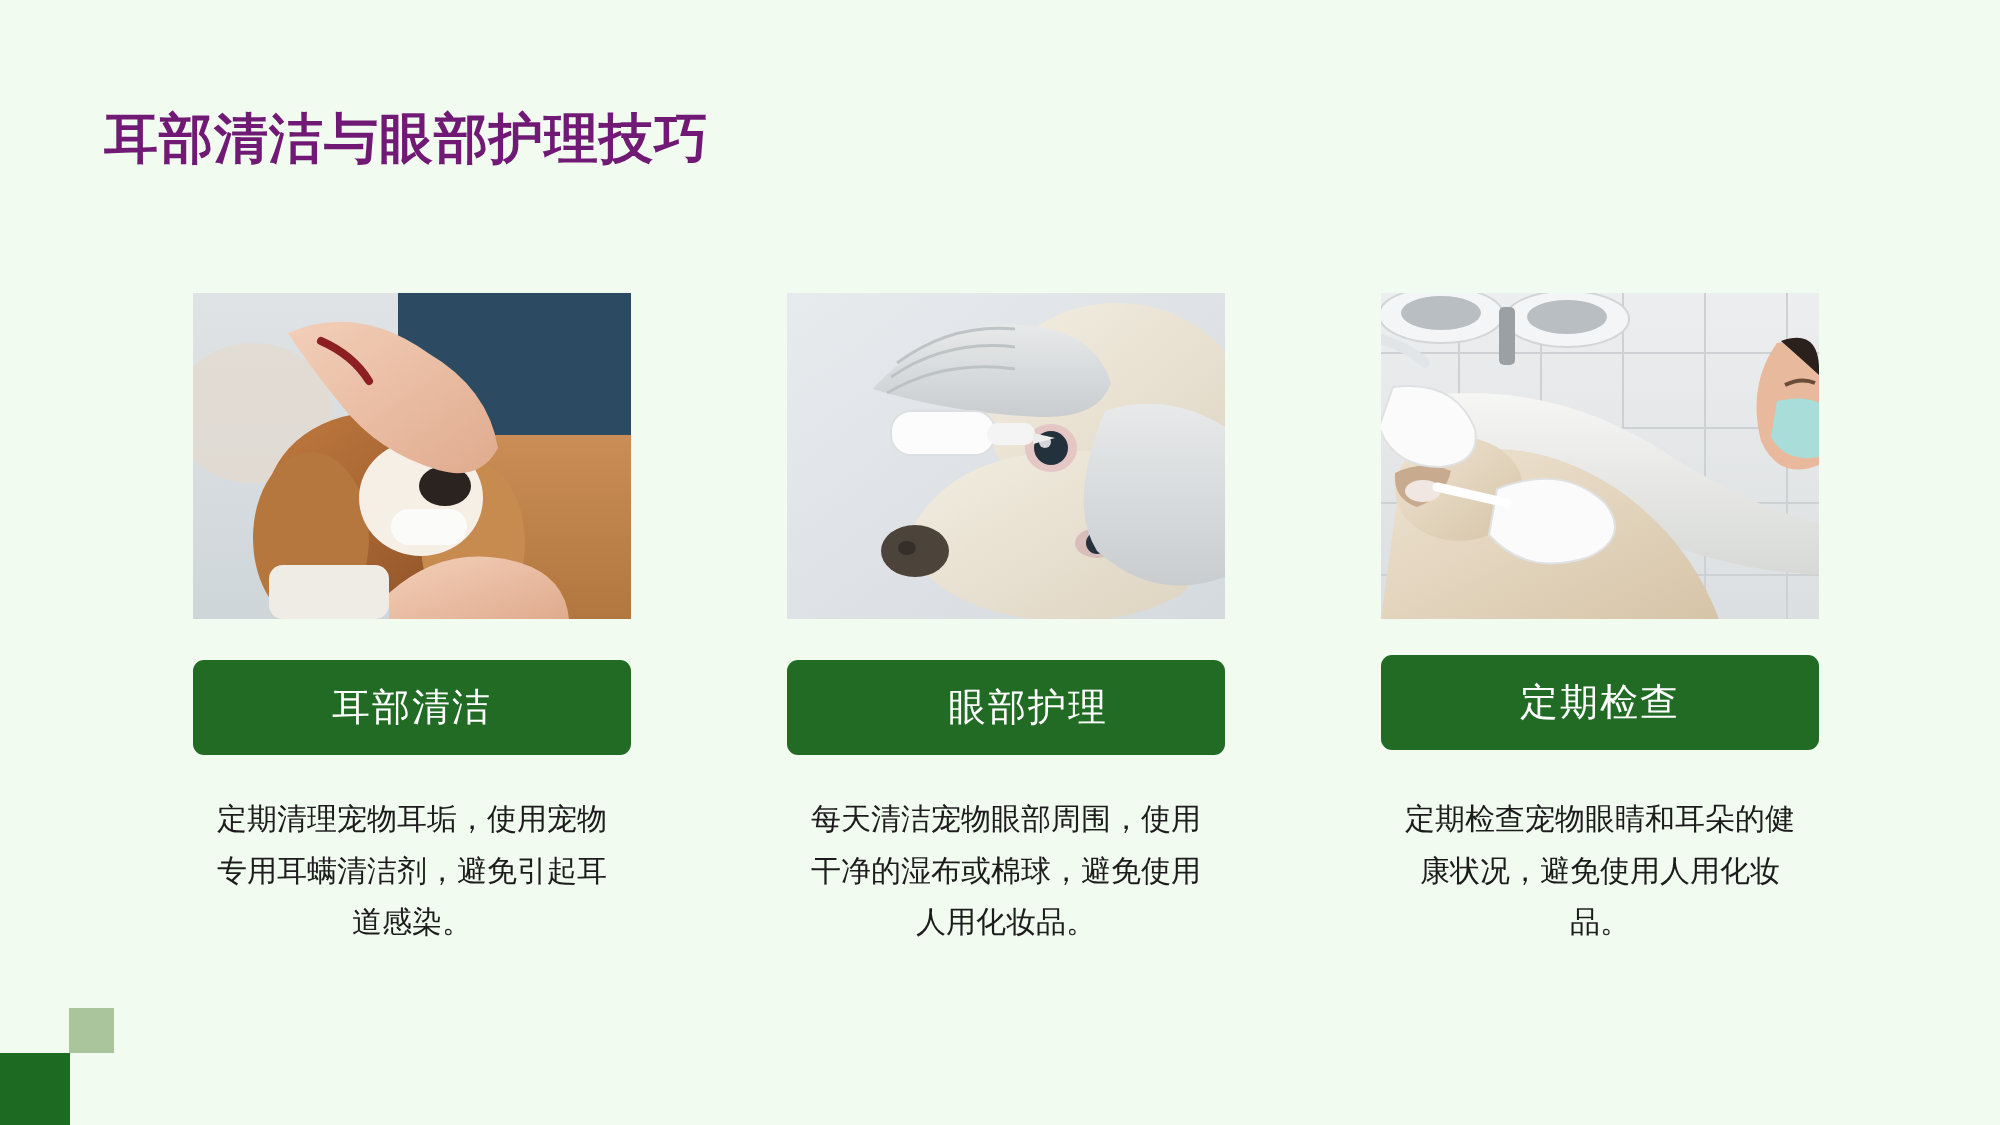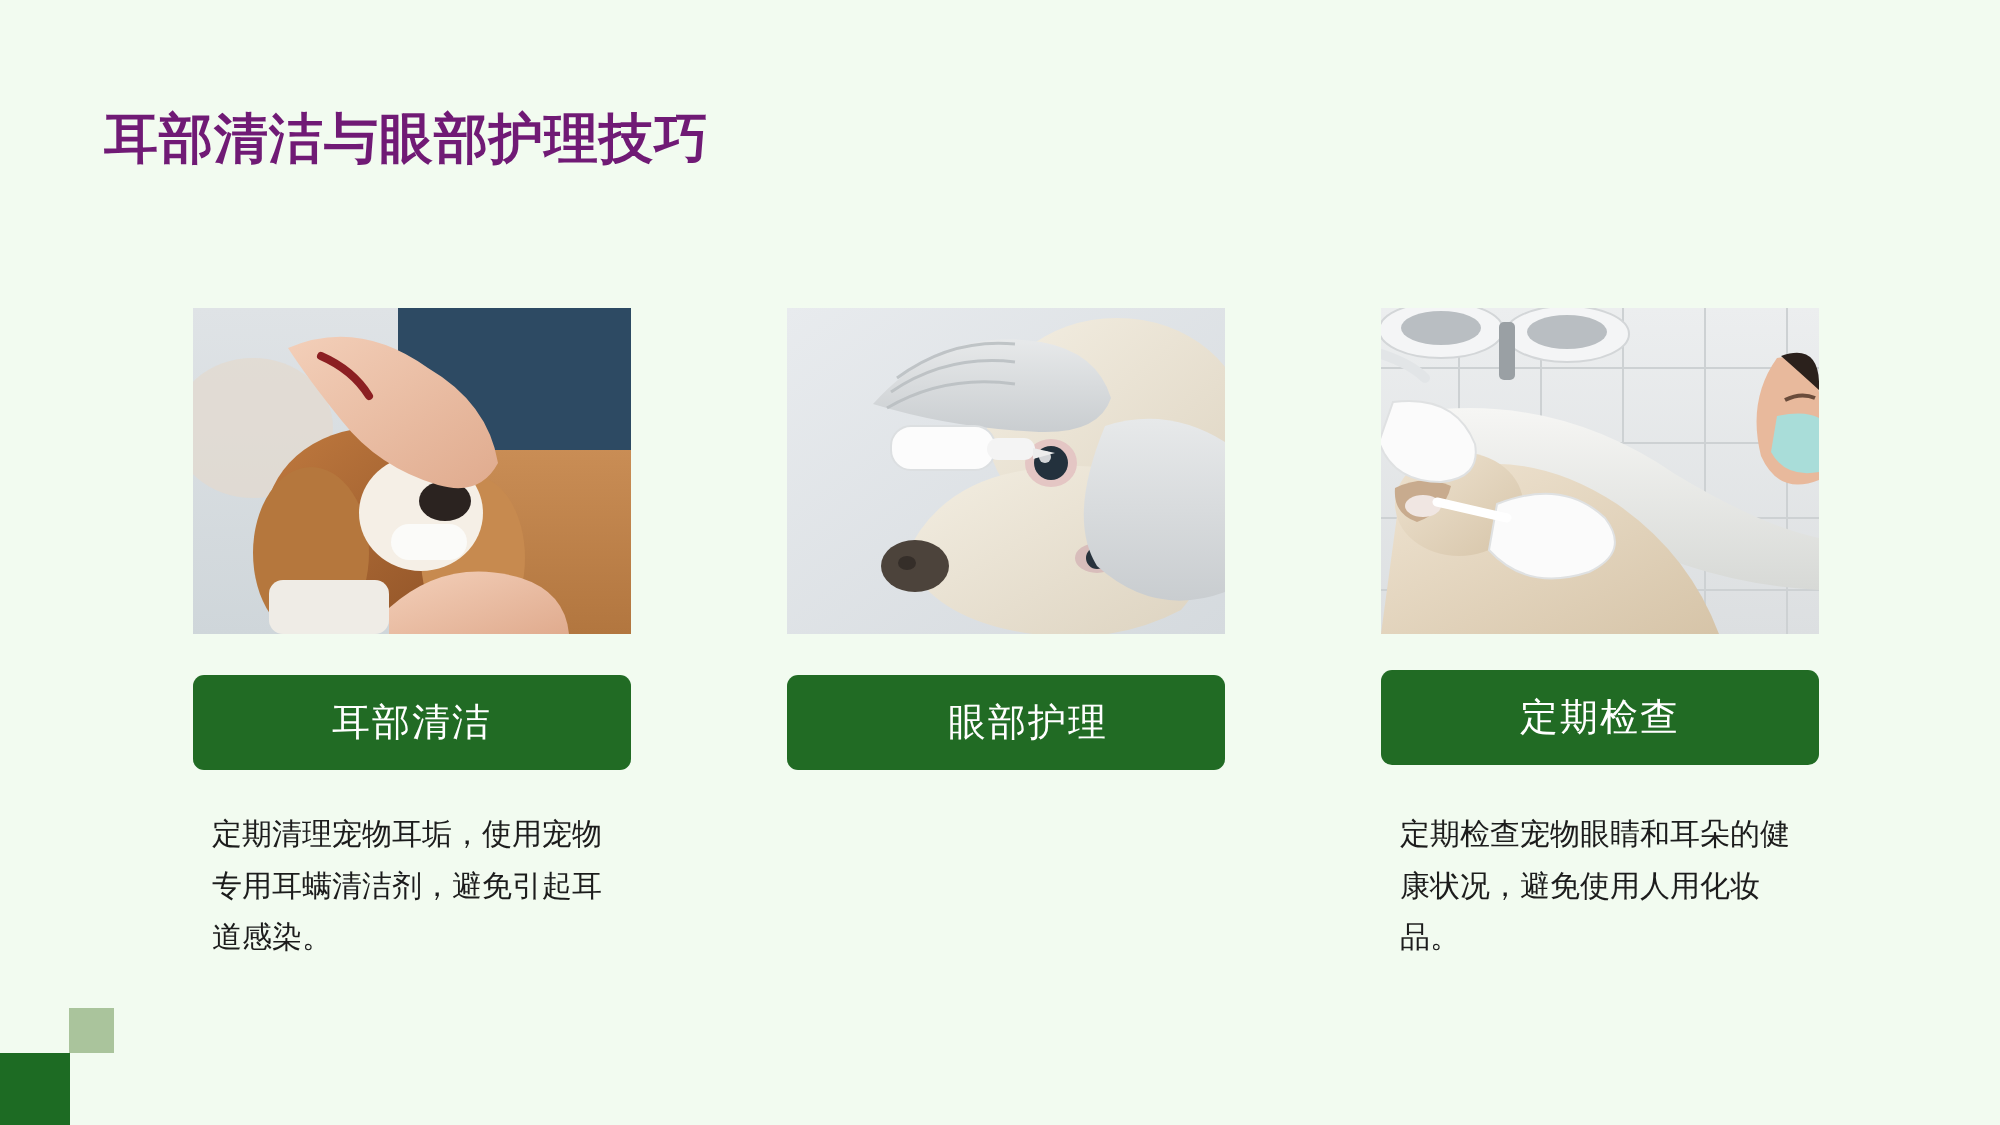--- a/index.html
+++ b/index.html
@@ -25,21 +25,21 @@
     color: #701a75;
     letter-spacing: 1px;
     white-space: nowrap;
     font-family: "Liberation Serif", "DejaVu Serif", serif;
   }
 
   
   .columns {
     position: absolute;
     left: 0;
-    top: 308px;
+    top: 293px;
     width: 2000px;
     height: 700px;
   }
   .card {
     position: absolute;
     top: 0;
     width: 438px;
   }
   .card.c0 { left: 193px; }
   .card.c1 { left: 787px; }
@@ -74,21 +74,21 @@
   
   .card.c0 .label-pill { margin-top: 41px; }
   .card.c1 .label-pill { margin-top: 41px; padding-left: 44px; }
   .card.c2 .label-pill { margin-top: 36px; text-align: center; }
 
   
   .desc {
     margin-top: 38px;
     width: 400px;
     margin-left: 19px;
-    text-align: left;
+    text-align: center;
     font-size: 30px;
     line-height: 1.72;
     color: #1c1c1c;
     font-family: "Liberation Serif", "DejaVu Serif", serif;
   }
   .card.c2 .desc { margin-top: 43px; }
 
   
   .deco-sage {
     position: absolute;
@@ -211,20 +211,21 @@
           <rect x="200" y="130" width="48" height="22" rx="11" fill="#f4f4f4"></rect>
           <path d="M246 140 l22 5 l-22 6z" fill="#ededed"></path>
         </g>
       </svg>
     </div>
 
     <div class="label-pill">
       <span class="label-text">眼部护理</span>
     </div>
 
+    <p class="desc">每天清洁宠物眼部周围，使用干净的湿布或棉球，避免使用人用化妆品。</p>
   </div>
 
   <div class="card c2">
 
     <div class="photo">
       <svg viewBox="0 0 438 326" preserveAspectRatio="none">
         <defs>
           <linearGradient id="g3tile" x1="0" y1="0" x2="0" y2="1">
             <stop offset="0" stop-color="#eceeef"></stop>
             <stop offset="1" stop-color="#dcdfe1"></stop>

